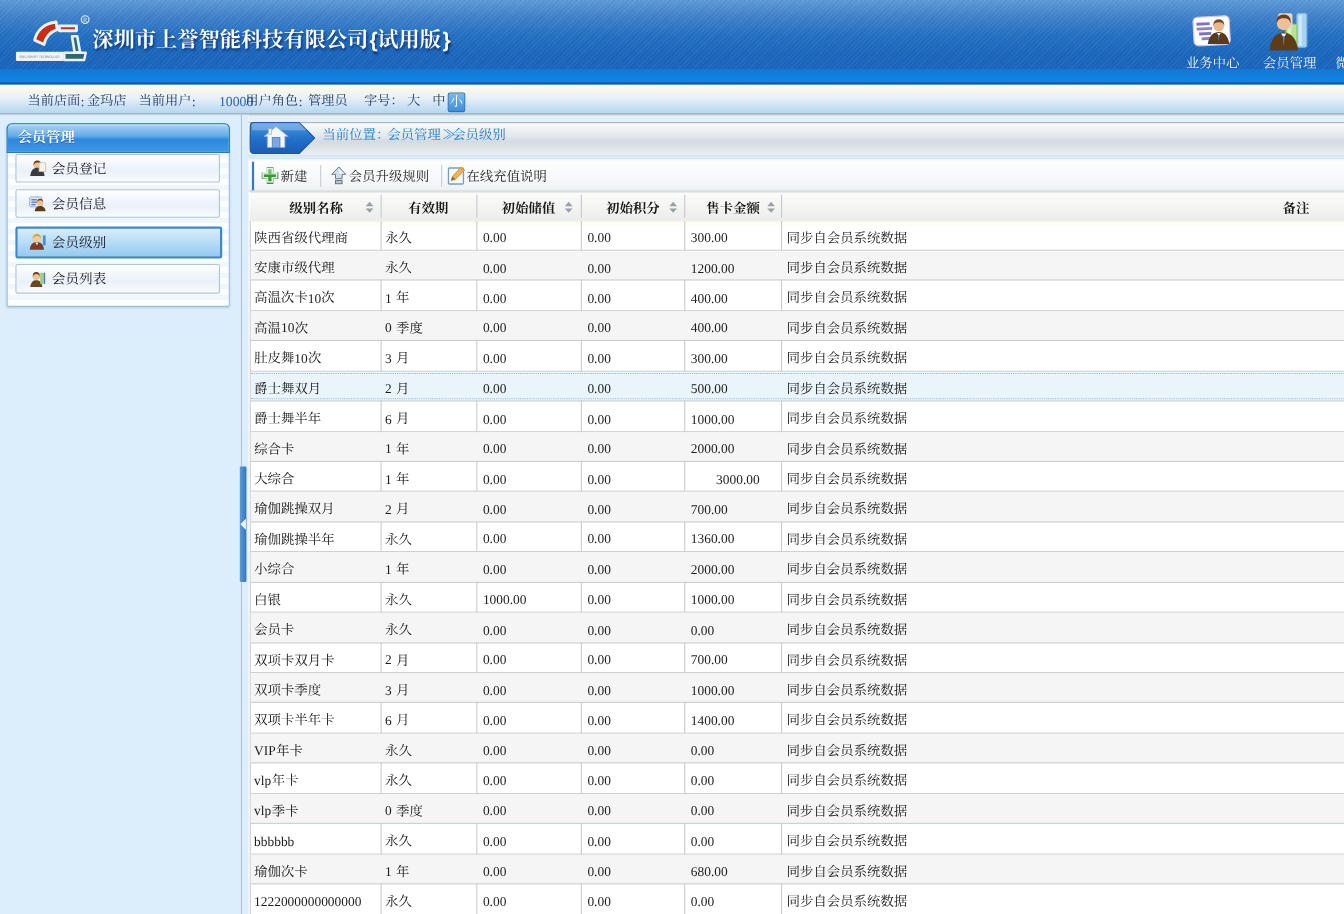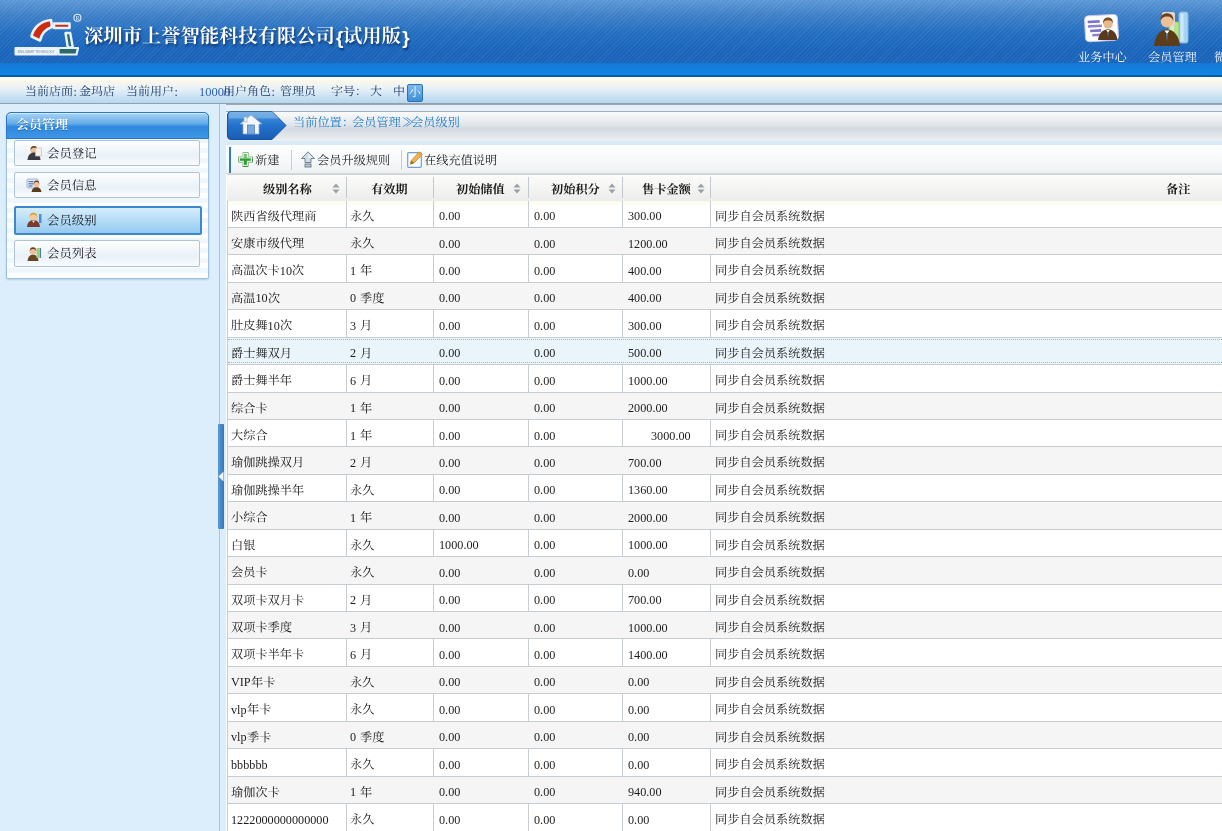--- a/index.html
+++ b/index.html
@@ -1035,21 +1035,21 @@
       <use href="#r4f3d" x="1000" y="860"></use>
       <use href="#r6b21" x="2000" y="860"></use>
       <use href="#r5361" x="3000" y="860"></use>
     </svg>
     <div style="position:absolute;left:350px;top:785.13px;font:normal 12.2px 'Liberation Serif',serif;color:#1c1c1c;white-space:nowrap;">1</div>
     <svg style="position:absolute;left:359.6px;top:785.53px;" width="12.20" height="12.2" viewBox="0 0 1000 1000" fill="#1c1c1c">
       <use href="#r5e74" x="0" y="860"></use>
     </svg>
     <div style="position:absolute;left:439px;top:785.13px;font:normal 12.2px 'Liberation Serif',serif;color:#1c1c1c;white-space:nowrap;">0.00</div>
     <div style="position:absolute;left:534px;top:785.13px;font:normal 12.2px 'Liberation Serif',serif;color:#1c1c1c;white-space:nowrap;">0.00</div>
-    <div style="position:absolute;left:628px;top:785.13px;font:normal 12.2px 'Liberation Serif',serif;color:#1c1c1c;white-space:nowrap;">940.00</div>
+    <div style="position:absolute;left:628px;top:785.13px;font:normal 12.2px 'Liberation Serif',serif;color:#1c1c1c;white-space:nowrap;">680.00</div>
     <svg style="position:absolute;left:714.5px;top:785.53px;" width="109.80" height="12.2" viewBox="0 0 9000 1000" fill="#1c1c1c">
       <use href="#r540c" x="0" y="860"></use>
       <use href="#r6b65" x="1000" y="860"></use>
       <use href="#r81ea" x="2000" y="860"></use>
       <use href="#r4f1a" x="3000" y="860"></use>
       <use href="#r5458" x="4000" y="860"></use>
       <use href="#r7cfb" x="5000" y="860"></use>
       <use href="#r7edf" x="6000" y="860"></use>
       <use href="#r6570" x="7000" y="860"></use>
       <use href="#r636e" x="8000" y="860"></use>

